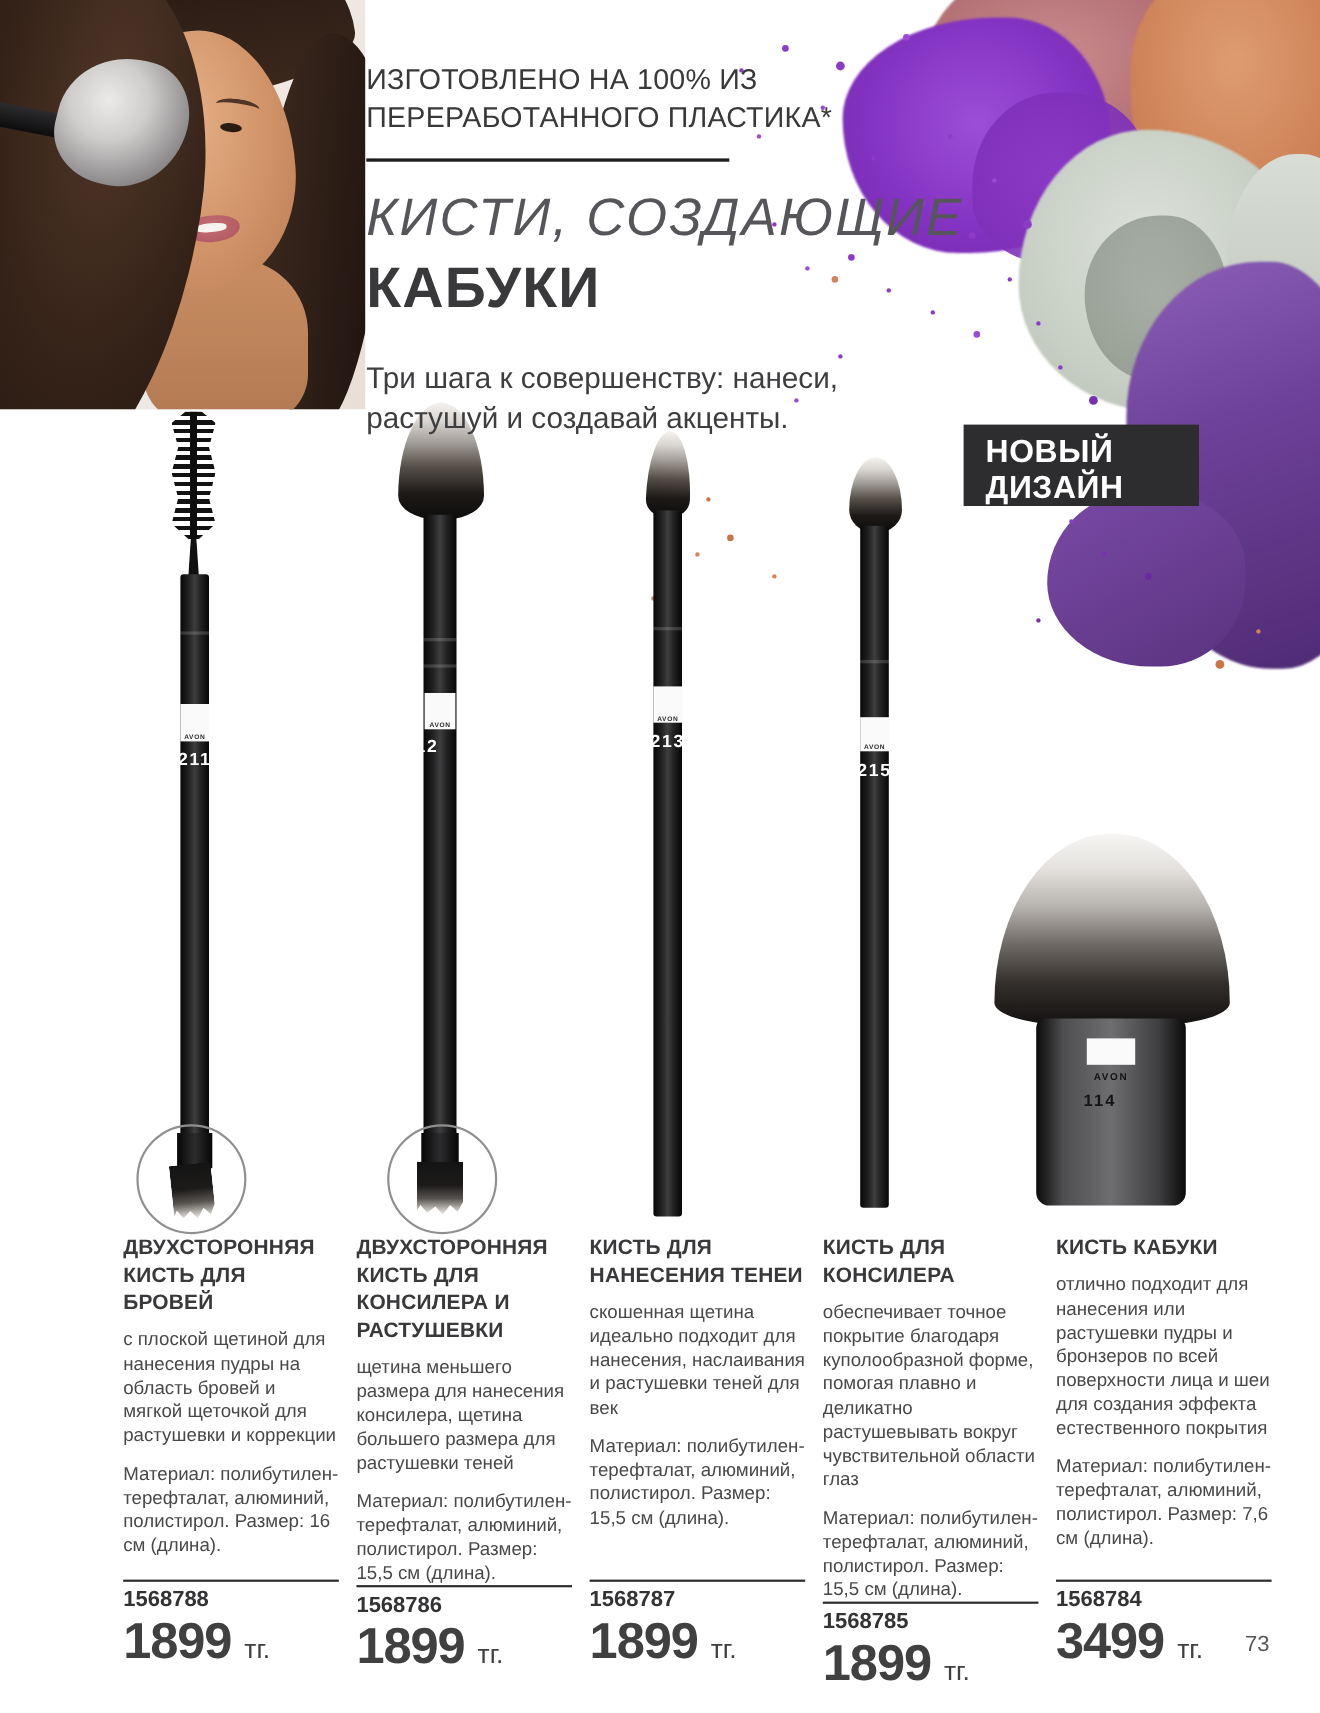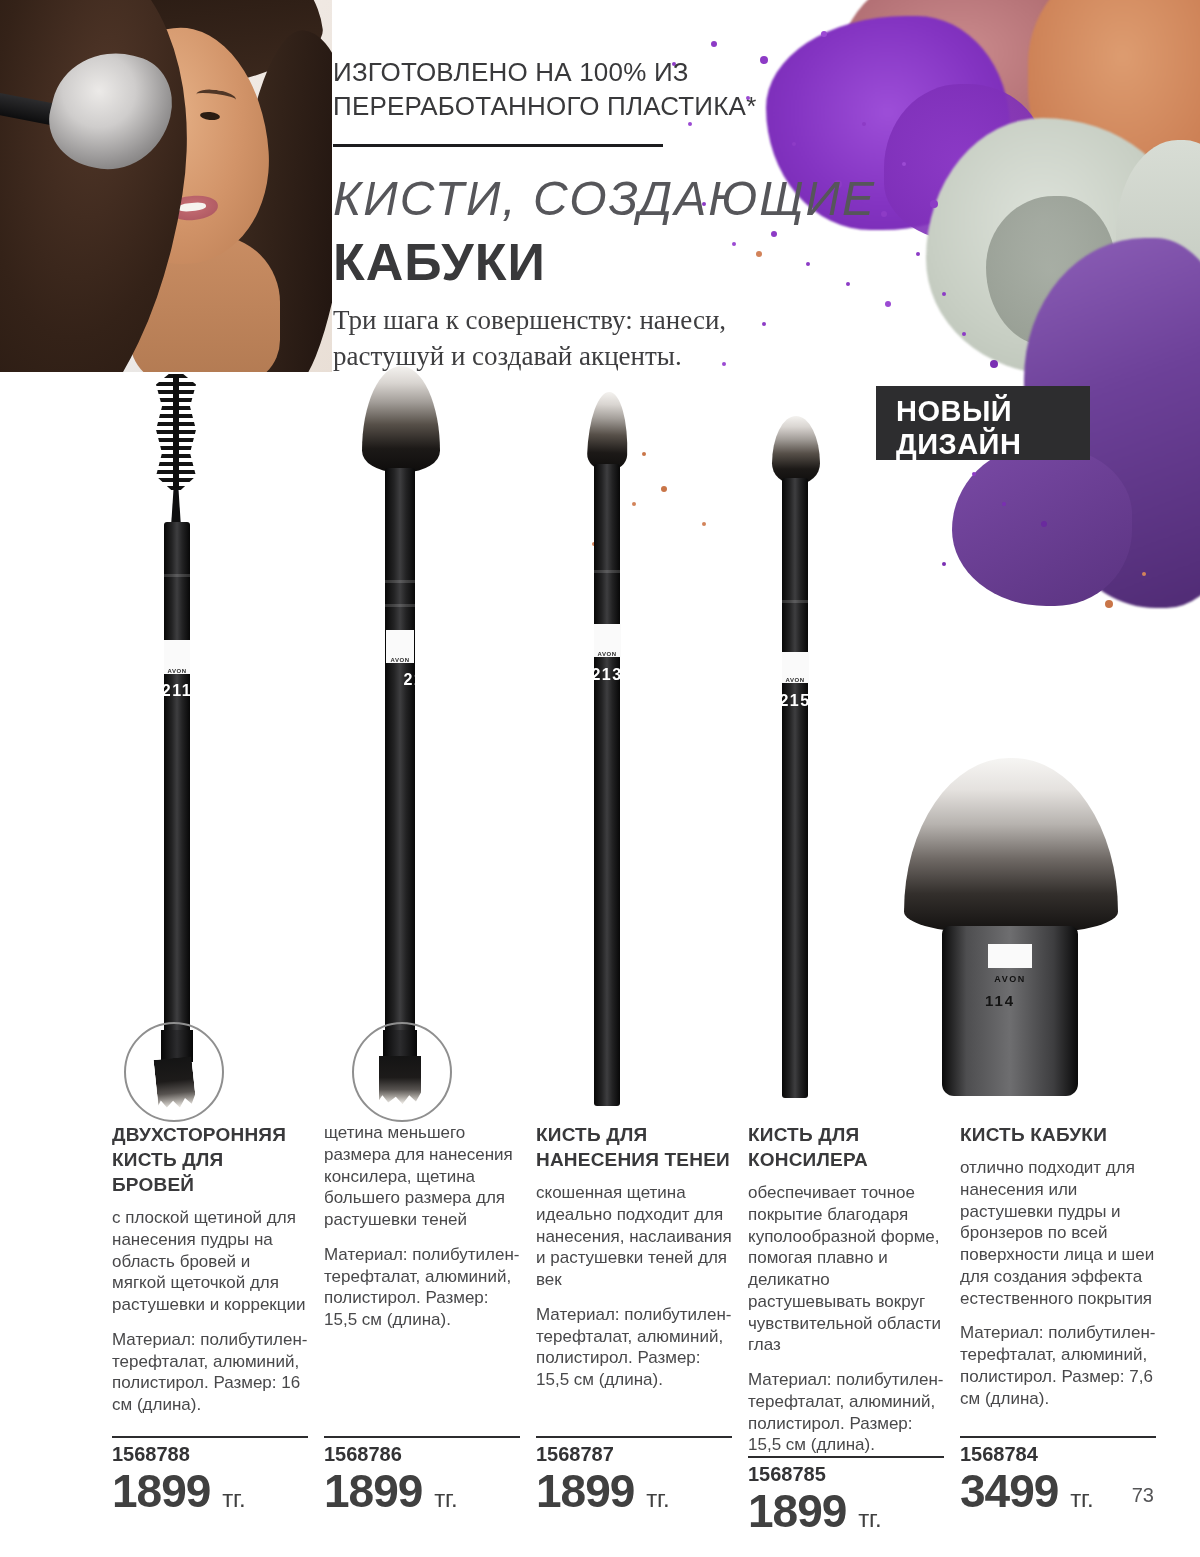--- a/index.html
+++ b/index.html
@@ -82,21 +82,21 @@
       box-shadow: 602px 472px 0 1px #d2835a, 632px 502px #d2835a, 662px 487px 0 1px #c97548,
       702px 522px #d2835a, 592px 542px #d2835a, 757px 252px 0 1px #d2835a, 642px 452px #c97548,
       1107px 602px 0 2px #c97548, 1142px 572px #d2835a; }
 
   
   .hdr { position:absolute; left:333px; top:56px; width:560px; z-index:3; }
   .eyebrow span { display:block; font-size:26px; font-weight:normal; line-height:1.3; color:#39393b; letter-spacing:.2px; }
   .rule { width:330px; height:3px; background:#1d1d1f; margin:20px 0 24px; }
   .t-italic { font-size:48px; font-style:italic; font-weight:400; color:#56565a; letter-spacing:2px; white-space:nowrap; }
   .t-bold { font-size:52px; font-weight:bold; color:#39393b; letter-spacing:1px; margin-top:6px; }
-  .subtitle { margin-top:10px;font-family:Liberation Serif, serif; }
+  .subtitle { margin-top:34px; }
   .subtitle span { display:block; font-size:27px; line-height:1.35; color:#3e3e40; }
 
   
   .badge { position:absolute; left:876px; top:386px; width:214px; height:74px; background:#2d2d2f;
            color:#fff; z-index:4; padding:9px 0 0 20px; }
   .badge span { display:block; font-size:29px; font-weight:bold; line-height:1.15; letter-spacing:.5px; }
 
   
   .circle-note { position:absolute; left:896px; top:580px; width:184px; height:184px; border:1.5px solid #58585a;
       border-radius:50%; background:#fff; z-index:4; display:flex; align-items:center; justify-content:center;
@@ -217,21 +217,21 @@
   </div>
 
   <div class="brush">
     <div class="head flame" style="left:362px; top:366px; width:78px; height:106px;"></div>
     <div class="handle" style="left:385px; top:468px; width:30px; height:566px;"></div>
     <div class="ring" style="left:385px; top:580px; width:30px;"></div>
     <div class="ring" style="left:385px; top:604px; width:30px;"></div>
     <div class="label-sq" style="left:386px; top:630px; width:28px; height:33px;">
       <span class="label-avon">AVON</span>
     </div>
-    <div class="label-num" style="left:394px; top:671px; width:50px;">212</div>
+    <div class="label-num" style="left:358px; top:671px; width:50px;">212</div>
     <div class="ferrule" style="left:383px; top:1030px; width:34px; height:30px;"></div>
     <div class="tip" style="left:379px; top:1056px; width:42px; height:48px;"></div>
     <div class="mag" style="left:352px; top:1022px; width:100px; height:100px;"></div>
   </div>
 
   <div class="brush">
     <div class="head flame" style="left:588px; top:392px; width:40px; height:78px; transform:rotate(2deg);"></div>
     <div class="handle" style="left:594px; top:464px; width:26px; height:642px;"></div>
     <div class="ring" style="left:594px; top:570px; width:26px;"></div>
     <div class="label-sq" style="left:594px; top:624px; width:27px; height:33px;">
@@ -265,20 +265,21 @@
       <p class="desc">с плоской щетиной для нанесения пудры на область бровей и мягкой щеточкой для растушевки и коррекции</p>
       <p class="mat">Материал: полибутилен-терефталат, алюминий, полистирол. Размер: 16 см (длина).</p>
       <div class="buy">
         <div class="rule2"></div>
         <div class="code">1568788</div>
         <div class="price"><span>1899</span> <span class="cur">тг.</span></div>
       </div>
     </div>
 
     <div class="card">
+      <h3>ДВУХСТОРОННЯЯ КИСТЬ ДЛЯ КОНСИЛЕРА И РАСТУШЕВКИ</h3>
       <p class="desc">щетина меньшего размера для нанесения консилера, щетина большего размера для растушевки теней</p>
       <p class="mat">Материал: полибутилен-терефталат, алюминий, полистирол. Размер: 15,5 см (длина).</p>
       <div class="buy">
         <div class="rule2"></div>
         <div class="code">1568786</div>
         <div class="price"><span>1899</span> <span class="cur">тг.</span></div>
       </div>
     </div>
 
     <div class="card">

